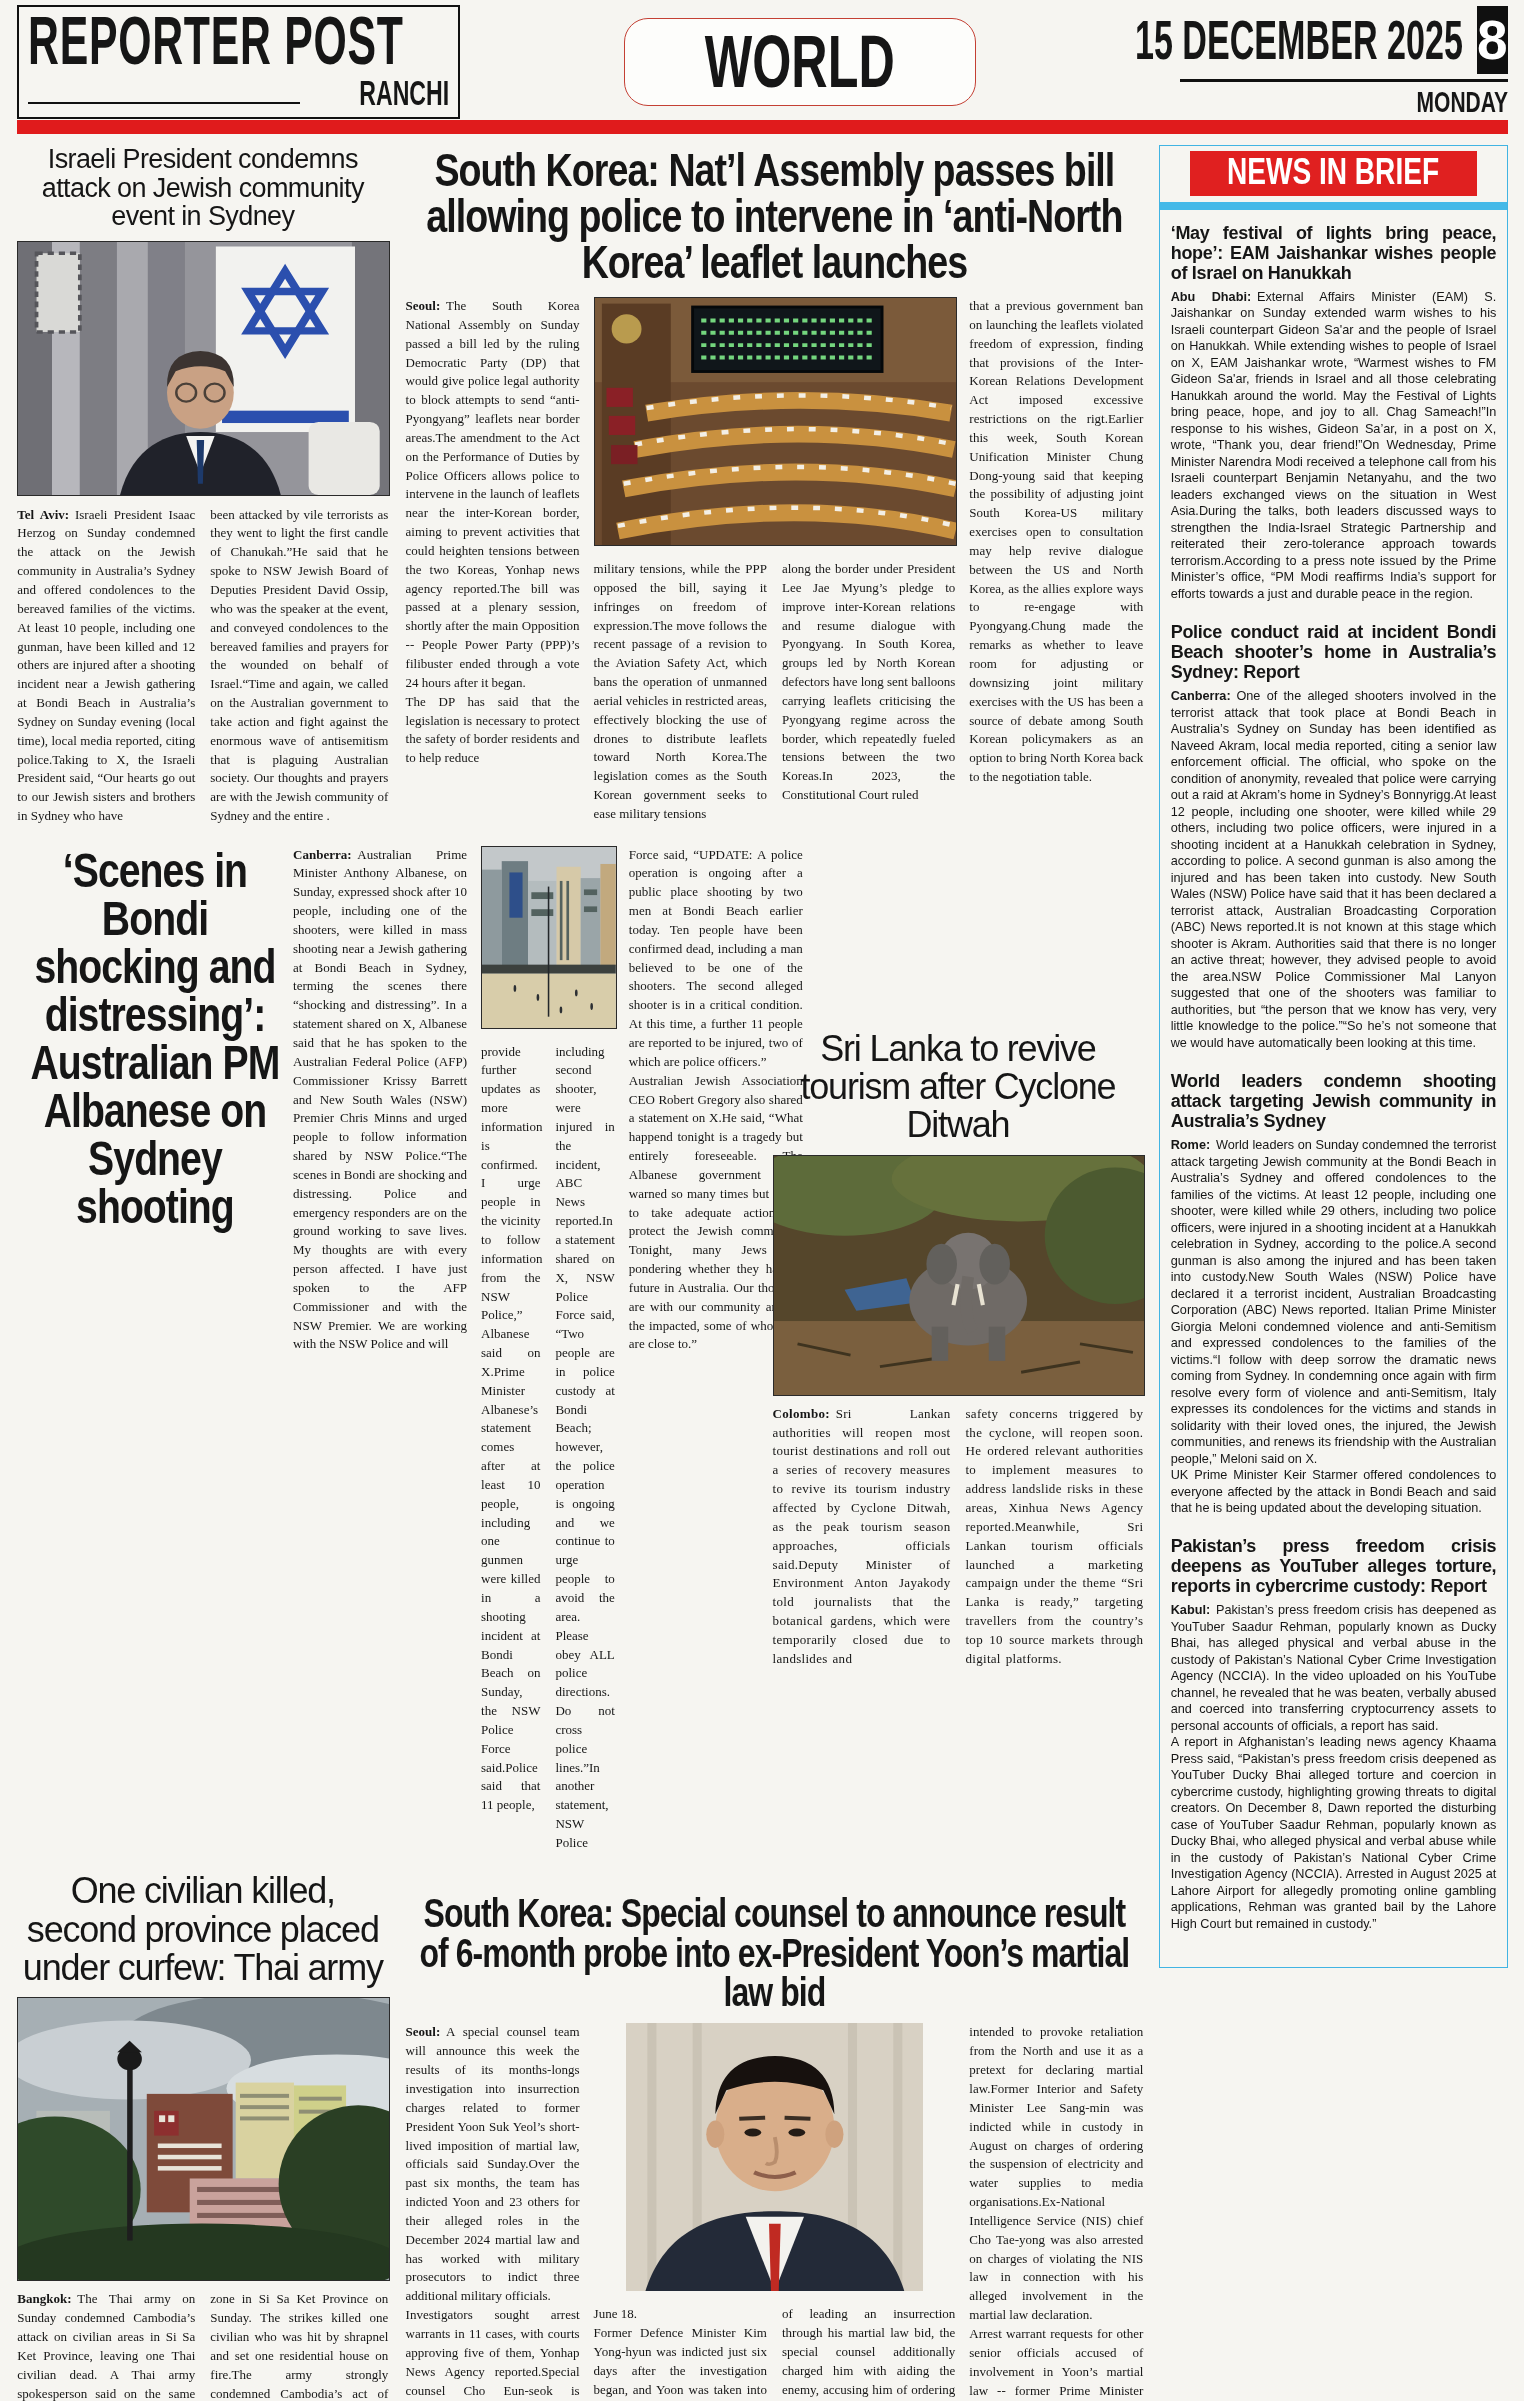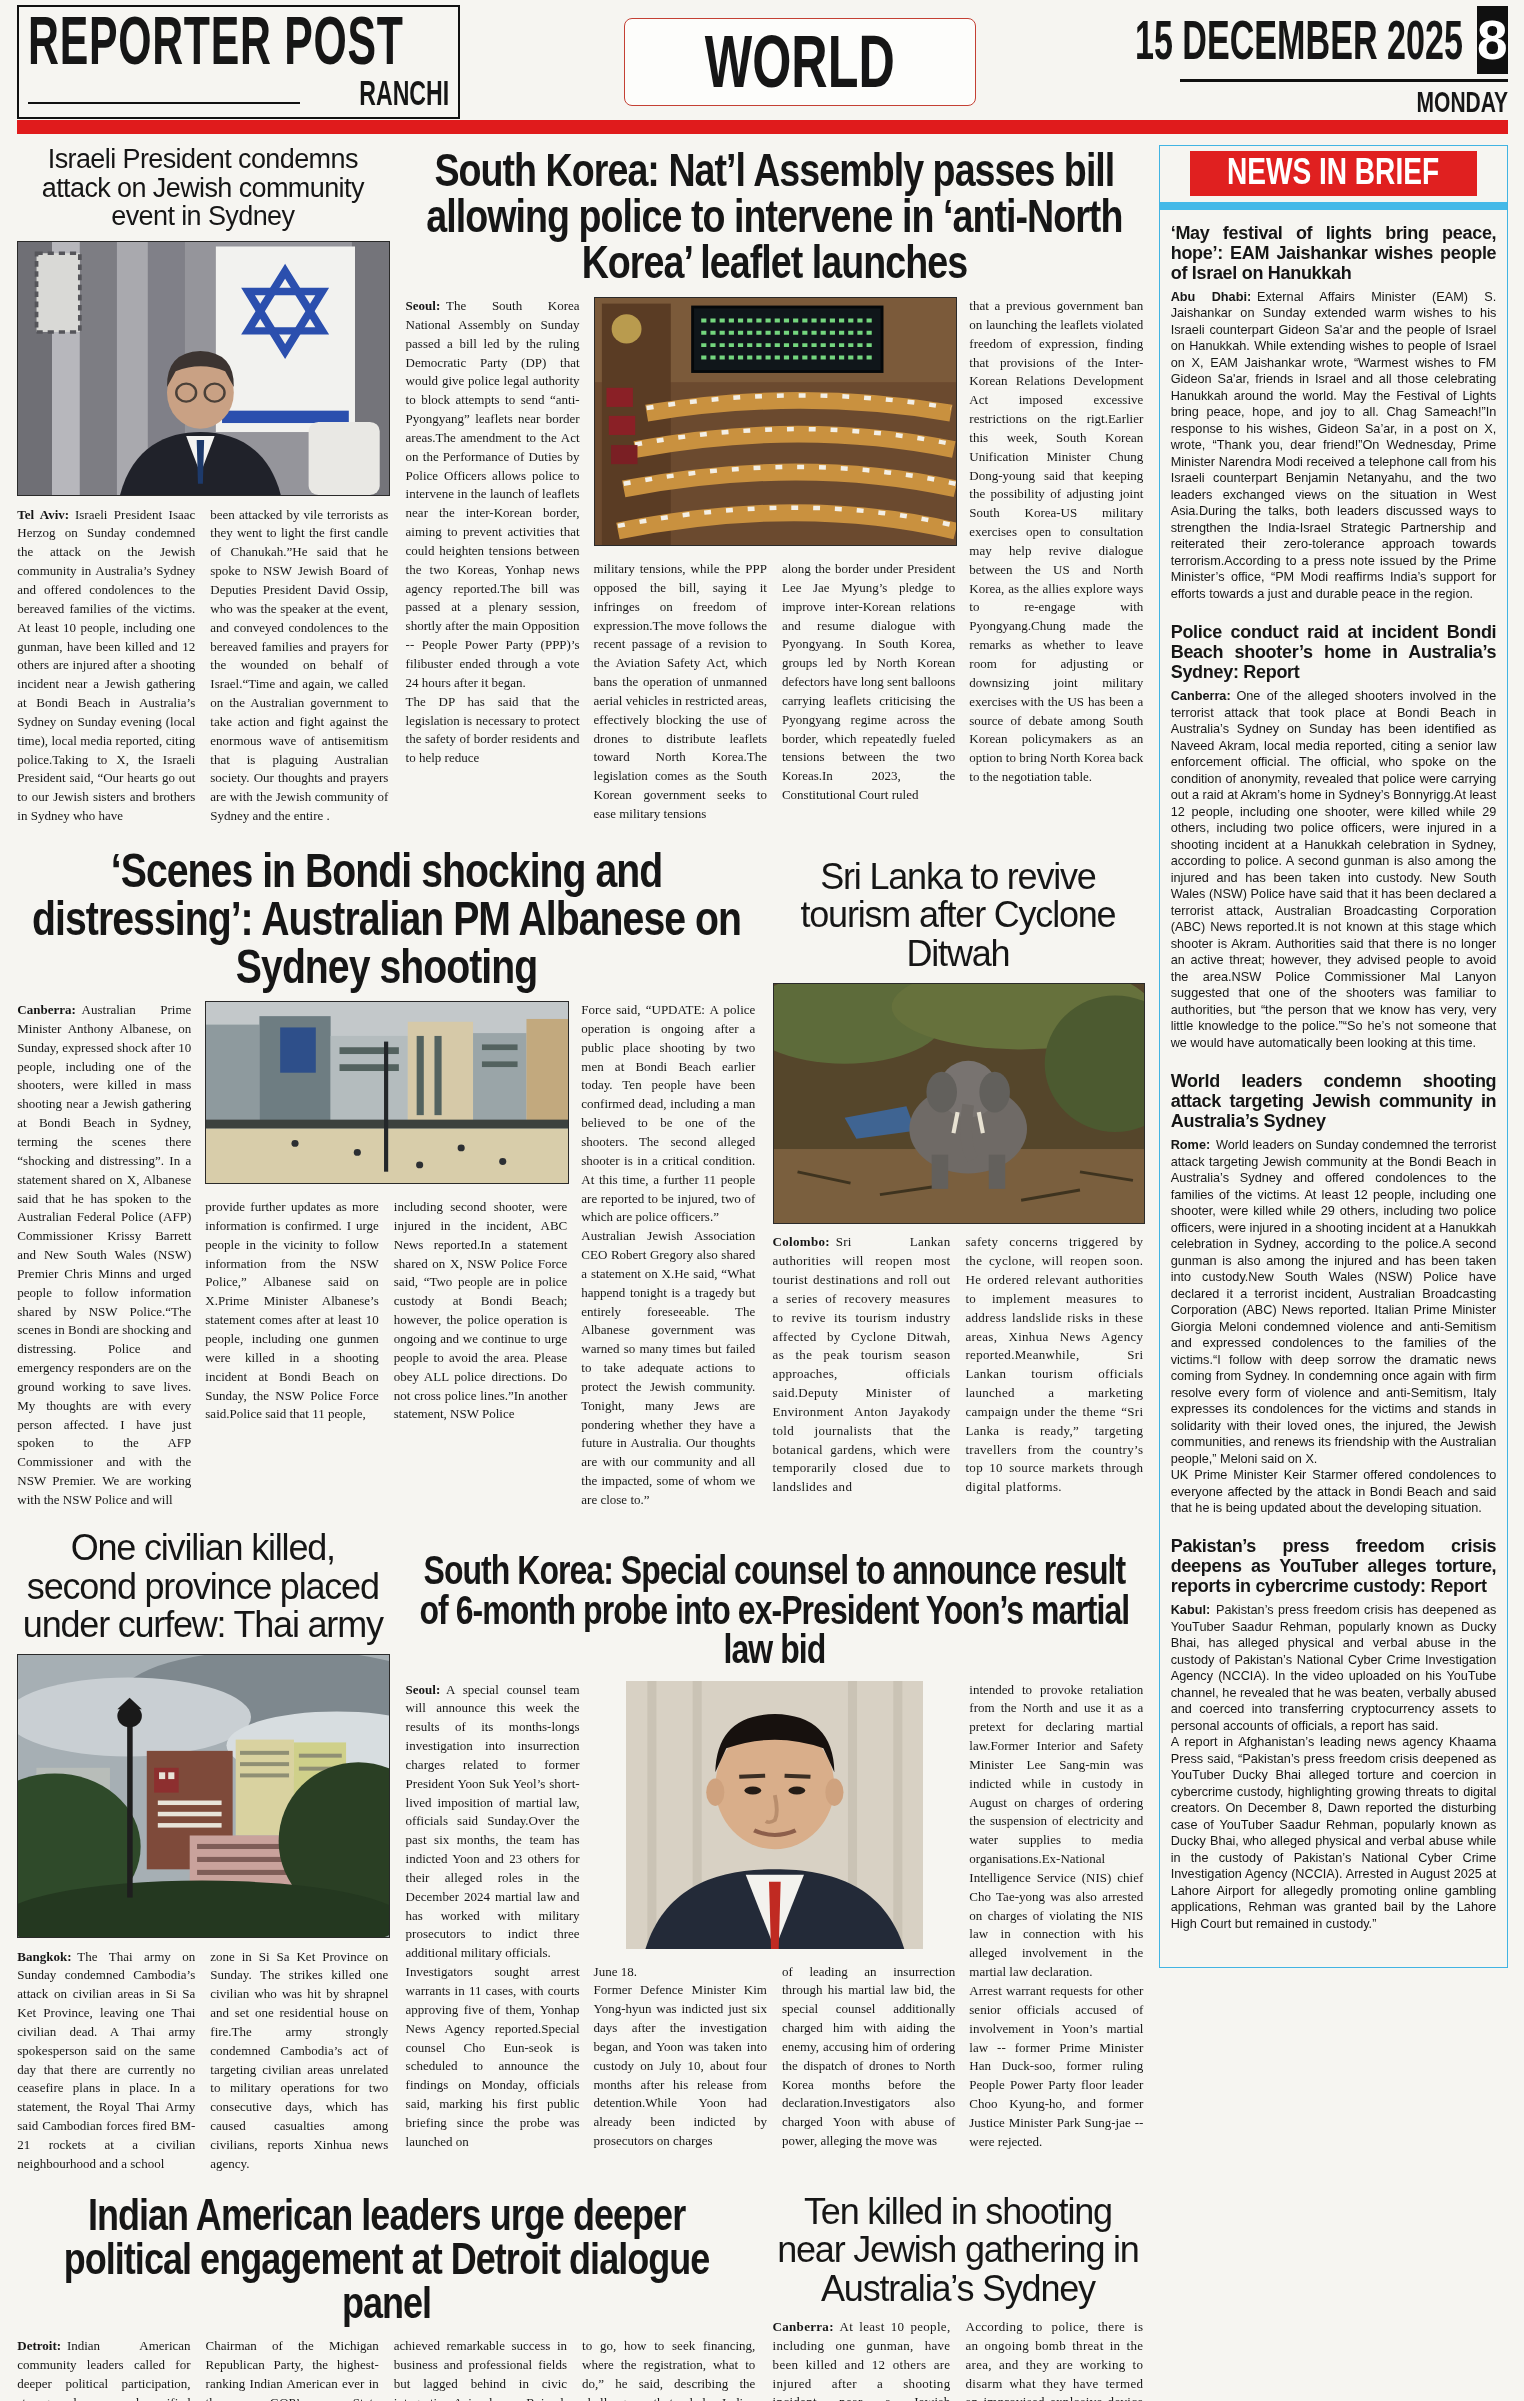--- a/index.html
+++ b/index.html
@@ -7,40 +7,40 @@
         font-family:"Liberation Serif",serif;box-sizing:border-box;padding:12.7px 17.3px;overflow:hidden;}
   
   .top{display:flex;align-items:center;justify-content:space-between;height:99px;}
   .masthead-box{border:2.3px solid #111;width:443px;box-sizing:border-box;padding:2.3px 9.2px 4.6px;display:flex;flex-direction:column;justify-content:space-between;overflow:hidden;}
   .masthead-text{font-family:"Liberation Sans",sans-serif;font-weight:bold;font-size:69px;line-height:.92;
         display:inline-block;transform:scaleX(.62);transform-origin:left center;white-space:nowrap;letter-spacing:1.2px;}
   .ranchi-row{display:flex;align-items:flex-end;gap:12.7px;}
   .ranchi-line{flex:1;border-top:2.9px solid #111;margin-bottom:9.2px;}
   .ranchi{font-family:"Liberation Sans",sans-serif;font-weight:bold;font-size:35px;display:inline-block;
         transform:scaleX(.66);transform-origin:right center;white-space:nowrap;}
-  .world-box{align-self:center;border:1.7px solid #c44034;border-radius:8px;padding:5.8px 14px;min-width:322px;text-align:center;background:#fdfdfb;}
+  .world-box{align-self:center;border:1.7px solid #c44034;border-radius:24px;padding:5.8px 14px;min-width:322px;text-align:center;background:#fdfdfb;}
   .world{font-family:"Liberation Sans",sans-serif;font-weight:bold;font-size:74px;line-height:1.0;display:inline-block;
         transform:scaleX(.68);transform-origin:center;white-space:nowrap;}
   .date-block{width:368px;display:flex;flex-direction:column;justify-content:flex-start;}
   .date-row{display:flex;align-items:stretch;justify-content:flex-end;gap:7px;height:68px;}
   .date-text{font-family:"Liberation Sans",sans-serif;font-weight:bold;font-size:55px;line-height:68px;display:inline-block;
         transform:scaleX(.62);transform-origin:right center;white-space:nowrap;}
   .red-vline{width:4px;background:#d02a23;}
   .pageno{background:#101010;color:#fff;width:60px;display:flex;align-items:center;justify-content:center;
         font-family:"Liberation Sans",sans-serif;font-weight:bold;font-size:55px;}
   .date-rule{border-top:3.5px solid #111;margin:5.8px 0 2.3px 40px;}
   .day{font-family:"Liberation Sans",sans-serif;font-weight:bold;font-size:30px;text-align:right;display:block;
         transform:scaleX(.7);transform-origin:right center;}
   .red-bar{height:14px;background:#e01b1c;margin:8px 0 11.5px;}
   
   .content{display:flex;gap:16px;}
   .main-col{width:1126px;flex:none;display:flex;flex-direction:column;gap:19.6px;}
   .row{display:flex;gap:17.3px;}
   .w-small{width:371px;flex:none;display:flex;flex-direction:column;}
-  .w-big{width:738px;flex:none;display:flex;flex-direction:column;}
+  .w-big{width:738px;flex:none;display:flex;flex-direction:row;}
   .w-rest{flex:1;display:flex;flex-direction:column;justify-content:center;}
   
   .h-plain{font-family:"Liberation Sans",sans-serif;font-weight:normal;text-align:center;margin:0 0 10.4px;line-height:1.06;letter-spacing:-0.6px;}
   .h-israel{font-size:27px;}
   .h-mid{font-size:36px;letter-spacing:-1.2px;}
   .h-cond{margin:0 0 11.5px;text-align:center;overflow:visible;}
   .squeeze{display:block;font-family:"Liberation Sans",sans-serif;font-weight:bold;line-height:.98;letter-spacing:-1.2px;
         width:124%;margin-left:-12%;transform:scaleX(.8);}
   .hs-skorea{font-size:47px;}
   .hs-albanese{font-size:49px;}

